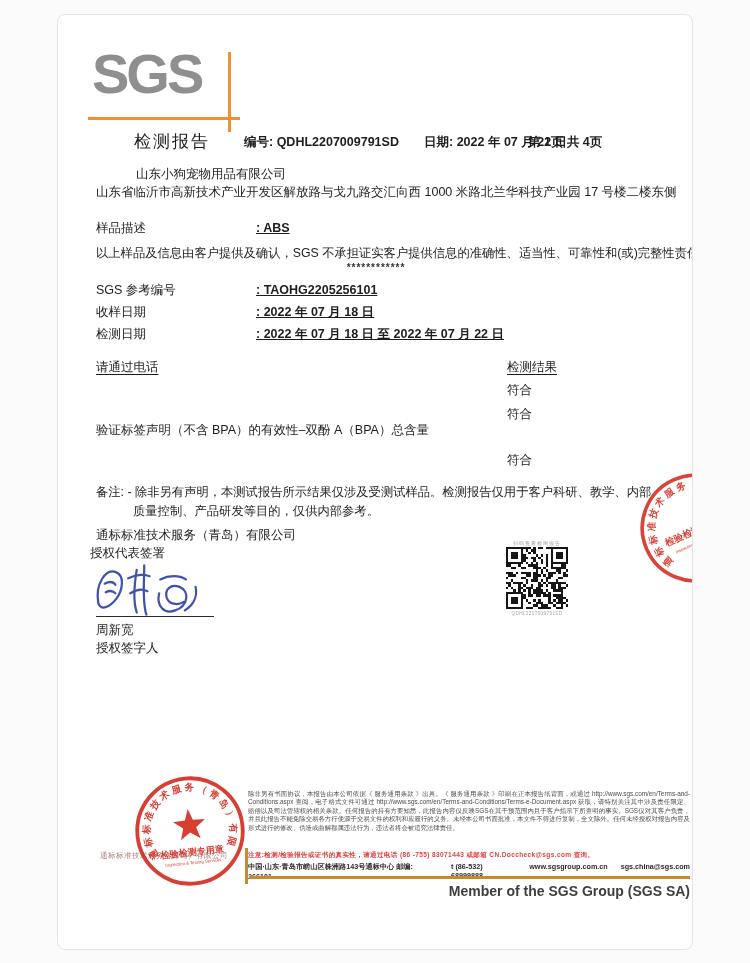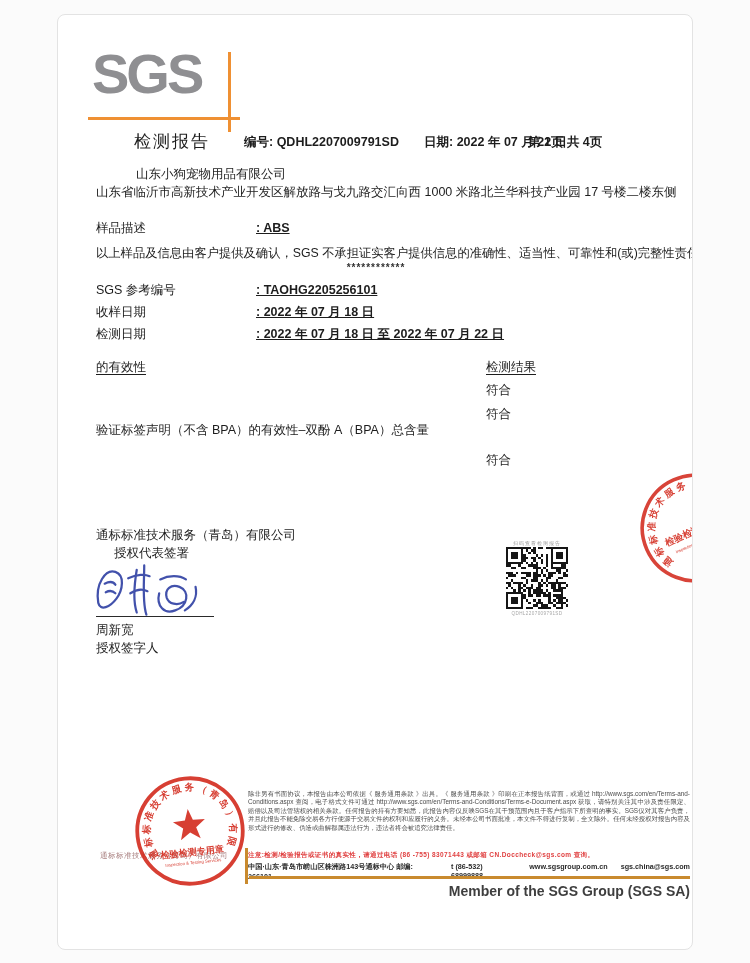--- a/index.html
+++ b/index.html
@@ -23,21 +23,21 @@
   .hdr-page { left:470px; top:120px; }
   
   .client-name { left:46px; top:152px;margin-left:32px; }
   .client-addr { left:38px; top:170px; }
   .lbl { left:38px; }
   .val { left:198px; font-weight:700;text-decoration:underline; }
   .disclaimer { left:38px; top:231px; font-size:12.3px; }
   .stars { left:0; top:247px; width:636px; text-align:center; font-size:10px; font-weight:700; letter-spacing:1px; color:#333; }
   .uhead { text-decoration:underline; text-underline-offset:3px; }
   .reqcell { left:38px; width:384px; white-space:normal; line-height:23px;margin-top:36px; }
-  .rescell { left:428px; }
+  .rescell { left:449px; }
   .remark { left:38px; top:468px; width:560px; white-space:normal; line-height:18.5px; padding-left:37px; text-indent:-37px; font-size:12.3px; }
   .sig-line { left:38px; top:601px; width:118px; border-top:1.5px solid #2a2a2a; }
   .sig-svg { left:18px; top:543px; }
   
   .qr-top { left:440px; top:525px; width:78px; text-align:center; font-size:5px; color:#9b9b9b; letter-spacing:1px; }
   .qr-box { left:448px; top:532px; width:62px; height:62px; }
   .qr-bottom { left:440px; top:596px; width:78px; text-align:center; font-size:4.6px; color:#a8a8a8; letter-spacing:.4px; }
   
   .stamp-right { left:579px; top:455px; width:116px; height:116px; transform:rotate(-24deg); opacity:.88; }
   .stamp-left  { left:74px;  top:758px; width:116px; height:116px; transform:rotate(-6deg); opacity:.9; z-index:2; }
@@ -74,33 +74,34 @@
     <div class="abs t disclaimer">以上样品及信息由客户提供及确认，SGS 不承担证实客户提供信息的准确性、适当性、可靠性和(或)完整性责任。</div>
     <div class="abs t stars">************</div>
 
     <div class="abs t lbl" style="top:268px">SGS 参考编号</div>
     <div class="abs t val" style="top:268px">: TAOHG2205256101</div>
     <div class="abs t lbl" style="top:290px">收样日期</div>
     <div class="abs t val" style="top:290px">: 2022 年 07 月 18 日</div>
     <div class="abs t lbl" style="top:312px">检测日期</div>
     <div class="abs t val" style="top:312px">: 2022 年 07 月 18 日 至 2022 年 07 月 22 日</div>
 
-    <div class="abs t uhead" style="left:38px; top:345px">的有效性</div>
+    <div class="abs t uhead" style="left:38px; top:345px">请通过电话</div>
     <div class="abs t uhead rescell" style="top:345px">检测结果</div>
 
     <div class="abs t reqcell" style="top:368px">验证标签声明（不含 BPA）的有效性–双酚 A（BPA）总含量</div>
     <div class="abs t rescell" style="top:368px">符合</div>
 
     <div class="abs t rescell" style="top:392px">符合</div>
 
     <div class="abs t rescell" style="top:438px">符合</div>
 
+    <div class="abs t remark">备注: - 除非另有声明，本测试报告所示结果仅涉及受测试样品。检测报告仅用于客户科研、教学、内部质量控制、产品研发等目的，仅供内部参考。</div>
 
     <div class="abs t" style="left:38px; top:513px">通标标准技术服务（青岛）有限公司</div>
-    <div class="abs t" style="left:56px; top:531px">授权代表签署</div>
+    <div class="abs t" style="left:32px; top:531px">授权代表签署</div>
 
     <svg class="abs sig-svg" width="145" height="62" viewBox="0 0 110 58">
       <g fill="none" stroke="#2e3fa3" stroke-width="2.1" stroke-linecap="round" opacity="0.9">
         <path d="M8,42 C5,24 15,10 24,13 C33,16 31,30 25,38 C19,46 10,50 8,42"></path>
         <path d="M14,24 C18,22 22,22 24,25"></path>
         <path d="M15,32 C19,30 22,31 24,33"></path>
         <path d="M44,11 C42,23 40,39 44,51"></path>
         <path d="M36,19 C44,15 52,15 56,17"></path>
         <path d="M51,7 C51,23 49,41 53,53"></path>
         <path d="M38,33 C44,29 50,29 54,31"></path>

